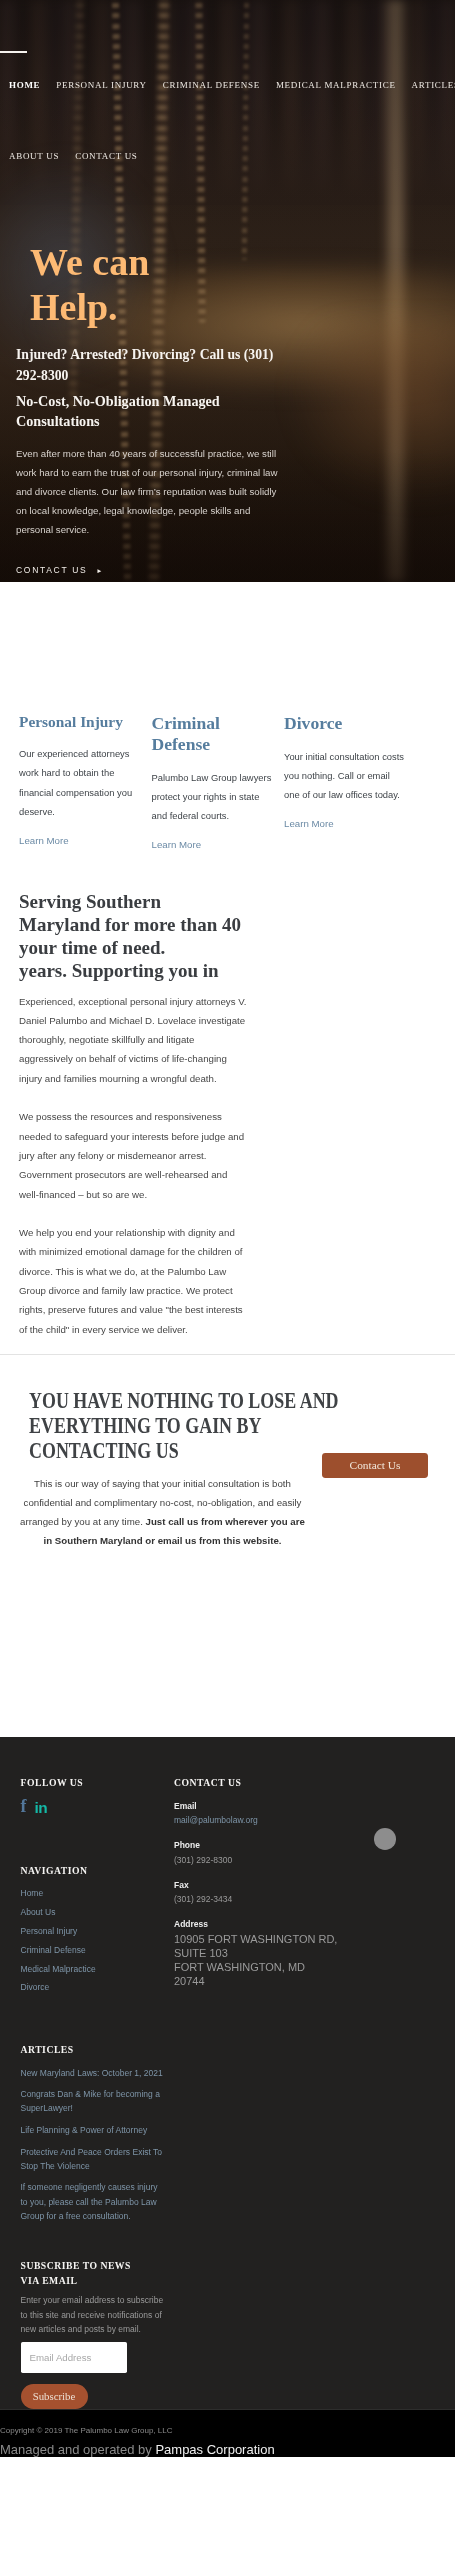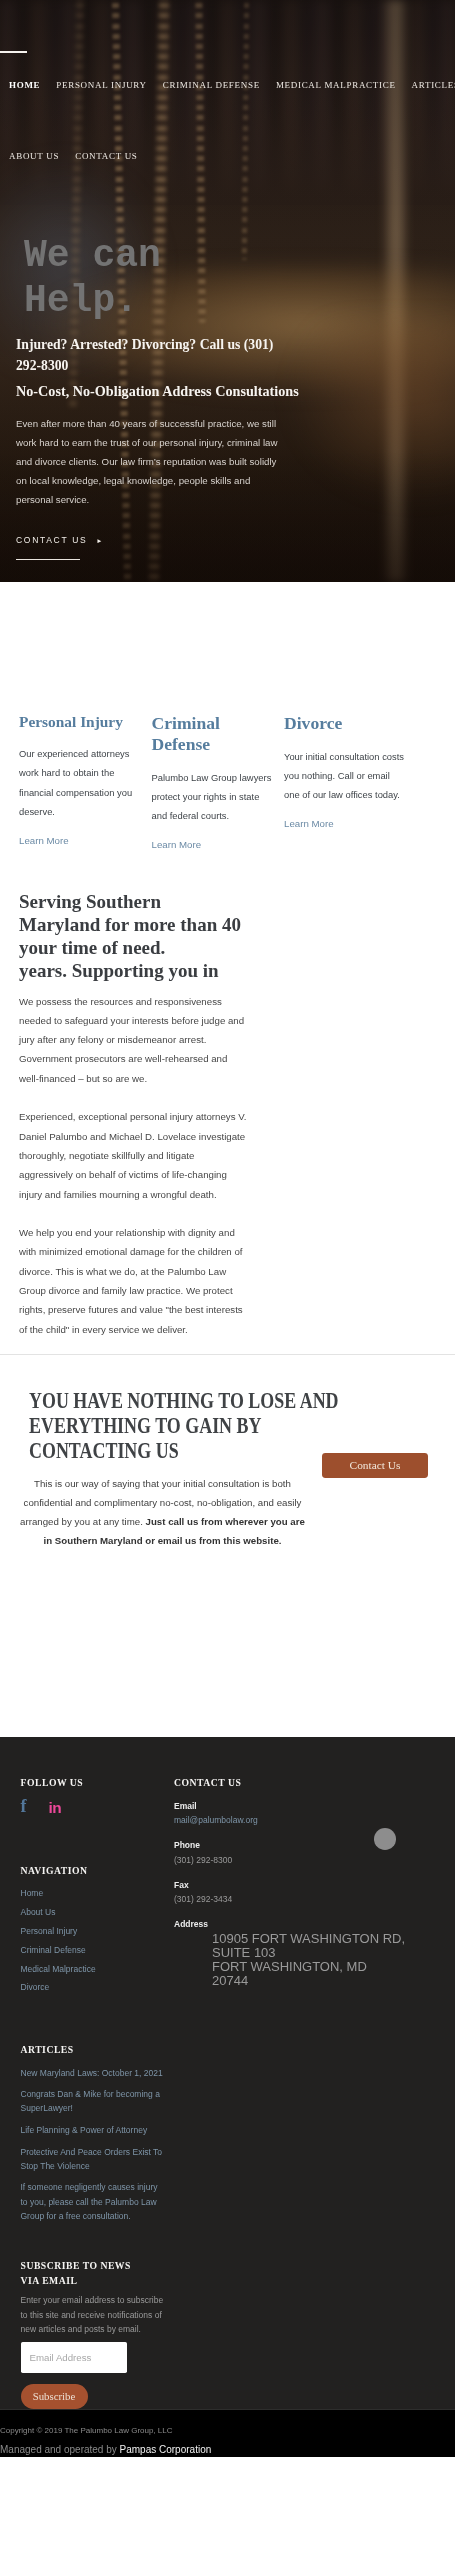--- a/index.html
+++ b/index.html
@@ -34,22 +34,22 @@
 
   .active-indicator{position:absolute;left:0;top:51px;width:27px;height:1.7px;background:#f5f2ee;z-index:6;}
   .nav-row{position:absolute;left:9px;display:flex;gap:16px;z-index:6;}
   .nav-row1{top:80px;}
   .nav-row2{top:151px;}
   .nav-item{font-family:"Liberation Serif","DejaVu Serif",serif;font-size:9px;letter-spacing:0.7px;
     color:#efeae4;text-decoration:none;cursor:pointer;white-space:nowrap;}
   .nav-item.active{font-weight:700;color:#ffffff;}
 
   .hero-content{position:absolute;left:16px;top:226px;width:284px;z-index:6;color:#fff;}
-  .hero-title{font-family:Liberation Mono, monospace;font-weight:700;font-size:38px;line-height:1.18;
-    margin:8px;color:#737373;}
+  .hero-title{font-family:Liberation Serif, serif;font-weight:700;font-size:38px;line-height:1.18;
+    margin:14px;color:#fdba74;}
   .hero-title span{display:block;}
   .hero-sub{font-family:"Liberation Serif","DejaVu Serif",serif;font-weight:700;font-size:13.7px;line-height:1.55;
     margin-top:10.2px;color:#f7f4f0;}
   .hero-sub span{display:block;}
   .hero-tagline{font-family:"Liberation Serif","DejaVu Serif",serif;font-weight:700;font-size:14.2px;line-height:1.4;
     margin-top:5.7px;color:#f7f4f0;}
   .hero-body{font-size:9.7px;line-height:19px;margin-top:12.5px;width:273px;color:#d8d3ce;}
   .hero-cta{display:inline-block;margin-top:16px;font-size:8.5px;letter-spacing:1.7px;color:#f1ede8;
     text-decoration:none;cursor:pointer;}
   .hero-cta .arrow{font-size:6.3px;margin-left:4.6px;}
@@ -82,47 +82,47 @@
     color:#f2e7da;font-family:"Liberation Serif","DejaVu Serif",serif;font-size:11.4px;text-align:center;line-height:24.5px;
     text-decoration:none;cursor:pointer;display:block;}
 
   
   .footer{height:720px;background:#222120;display:flex;flex-direction:column;box-sizing:border-box;}
   .footer-main{flex:1;position:relative;padding:40px 20.5px 0 20.5px;color:#9a9a9a;}
   .w-heading{font-family:"Liberation Serif","DejaVu Serif",serif;font-weight:700;font-size:9.7px;letter-spacing:0.5px;
     color:#f5f4f2;margin:0;}
   .social-row{margin-top:9px;display:flex;align-items:flex-end;gap:8px;}
   .icon-f{font-family:"Liberation Serif","DejaVu Serif",serif;font-weight:700;font-size:18px;color:#53779a;cursor:pointer;line-height:1;}
-  .icon-in{font-weight:700;font-size:15.4px;color:#ec4899;cursor:pointer;letter-spacing:-0.6px;line-height:1;margin-left:14px;}
+  .icon-in{font-weight:700;font-size:15.4px;color:#14b8a6;cursor:pointer;letter-spacing:-0.6px;line-height:1;}
   .footer-nav-heading{margin-top:50px;}
   .footer-links{list-style:none;margin:11.4px 0 0 0;padding:0;}
   .footer-links li{margin-bottom:6.8px;line-height:12px;}
   .footer-links a{color:#7e95a8;font-size:8.5px;text-decoration:none;cursor:pointer;}
   .contact-col{position:absolute;left:174px;top:40px;width:137px;}
   .c-group{margin-top:12.5px;}
   .c-label{font-size:8.5px;font-weight:700;color:#ececec;}
   .c-value{font-size:8.5px;color:#9a9a9a;margin-top:2.8px;line-height:14.2px;}
   .c-value.link{color:#7e95a8;cursor:pointer;}
-  .addr-line{font-size:13px;color:#9a9a9a;line-height:14.2px;white-space:nowrap;margin-left:38px;}
+  .addr-line{font-size:11px;color:#9a9a9a;line-height:14.2px;white-space:nowrap;}
   .chat-circle{position:absolute;left:374px;top:91px;width:22px;height:21.6px;border-radius:50%;background:#8d8d8d;cursor:pointer;}
   .articles-block{margin-top:51px;}
   .articles-list{list-style:none;margin:10.2px 0 0 0;padding:0;width:143px;}
   .articles-list li{margin-bottom:7.4px;}
   .articles-list a{color:#7e95a8;font-size:8.5px;line-height:14.2px;text-decoration:none;cursor:pointer;}
   .subscribe-block{margin-top:35px;}
   .subscribe-block .w-heading{width:131px;line-height:15.4px;}
   .subscribe-text{margin:4.6px 0 0 0;width:145px;font-size:8.5px;line-height:14.2px;color:#9a9a9a;}
   .email-input{display:block;margin-top:5.7px;width:106px;height:31px;box-sizing:border-box;border:none;border-radius:1.7px;
     background:#ffffff;padding:12px 9px;font-size:9.7px;color:#555;font-family:"Liberation Sans","DejaVu Sans",sans-serif;}
   .email-input::placeholder{color:#a8a8a8;}
   .subscribe-btn{display:block;margin-top:11.4px;width:67px;height:24.5px;border:none;border-radius:13.7px;background:#a5512f;
     color:#ecdfd3;font-family:"Liberation Serif","DejaVu Serif",serif;font-size:10.8px;cursor:pointer;}
   .copyright-bar{height:71px;background:#000000;border-top:0.6px solid #2e2e2d;box-sizing:border-box;padding:15px 0 0 0;}
   .copyright-line{font-size:8px;color:#8a8a8a;line-height:11.4px;}
-  .managed-line{margin-top:8.5px;font-size:10px;color:#8a8a8a;line-height:11.4px;}
+  .managed-line{margin-top:8.5px;font-size:13px;color:#8a8a8a;line-height:11.4px;}
   .managed-line .corp{color:#f0f0f0;cursor:pointer;}
 </style>
 </head>
 <body>
 
 <div class="page">
 
   <section class="hero">
     <div class="bg bg-base"></div>
     <div class="bg bg-shelf"></div>
@@ -155,21 +155,21 @@
 
     <div class="hero-content">
       <h1 class="hero-title">
         <span>We can</span>
         <span>Help.</span>
       </h1>
       <div class="hero-sub">
         <span>Injured? Arrested? Divorcing? Call us (301)</span>
         <span>292-8300</span>
       </div>
-      <div class="hero-tagline">No-Cost, No-Obligation Address Consultations</div>
+      <div class="hero-tagline">No-Cost, No-Obligation Managed Consultations</div>
       <p class="hero-body">Even after more than 40 years of successful practice, we still work hard to earn the trust of our personal injury, criminal law and divorce clients. Our law firm’s reputation was built solidly on local knowledge, legal knowledge, people skills and personal service.</p>
       <a class="hero-cta">
         <span>CONTACT US</span>
         <span class="arrow">►</span>
       </a>
       <div class="hero-cta-rule"></div>
     </div>
   </section>
 
   <div class="middle">
@@ -192,22 +192,22 @@
       </div>
     </div>
 
     <div class="since">
       <h3 class="serif">
         <span>Serving Southern</span>
         <span>Maryland for more than 40</span>
         <span>your time of need.</span>
         <span>years. Supporting you in</span>
       </h3>
+      <p>Experienced, exceptional personal injury attorneys V. Daniel Palumbo and Michael D. Lovelace investigate thoroughly, negotiate skillfully and litigate aggressively on behalf of victims of life-changing injury and families mourning a wrongful death.</p>
       <p>We possess the resources and responsiveness needed to safeguard your interests before judge and jury after any felony or misdemeanor arrest. Government prosecutors are well-rehearsed and well-financed – but so are we.</p>
-      <p>Experienced, exceptional personal injury attorneys V. Daniel Palumbo and Michael D. Lovelace investigate thoroughly, negotiate skillfully and litigate aggressively on behalf of victims of life-changing injury and families mourning a wrongful death.</p>
       <p>We help you end your relationship with dignity and with minimized emotional damage for the children of divorce. This is what we do, at the Palumbo Law Group divorce and family law practice. We protect rights, preserve futures and value "the best interests of the child" in every service we deliver.</p>
     </div>
 
     <div class="cta">
       <h2 class="serif">
         <span class="line">YOU HAVE NOTHING TO LOSE AND</span>
         <span class="line">EVERYTHING TO GAIN BY</span>
         <span class="line">CONTACTING US</span>
       </h2>
       <p><span>This is our way of saying that your initial consultation is both confidential and complimentary no-cost, no-obligation, and easily arranged by you at any time. </span><strong>Just call us from wherever you are in Southern Maryland or email us from this website.</strong></p>

